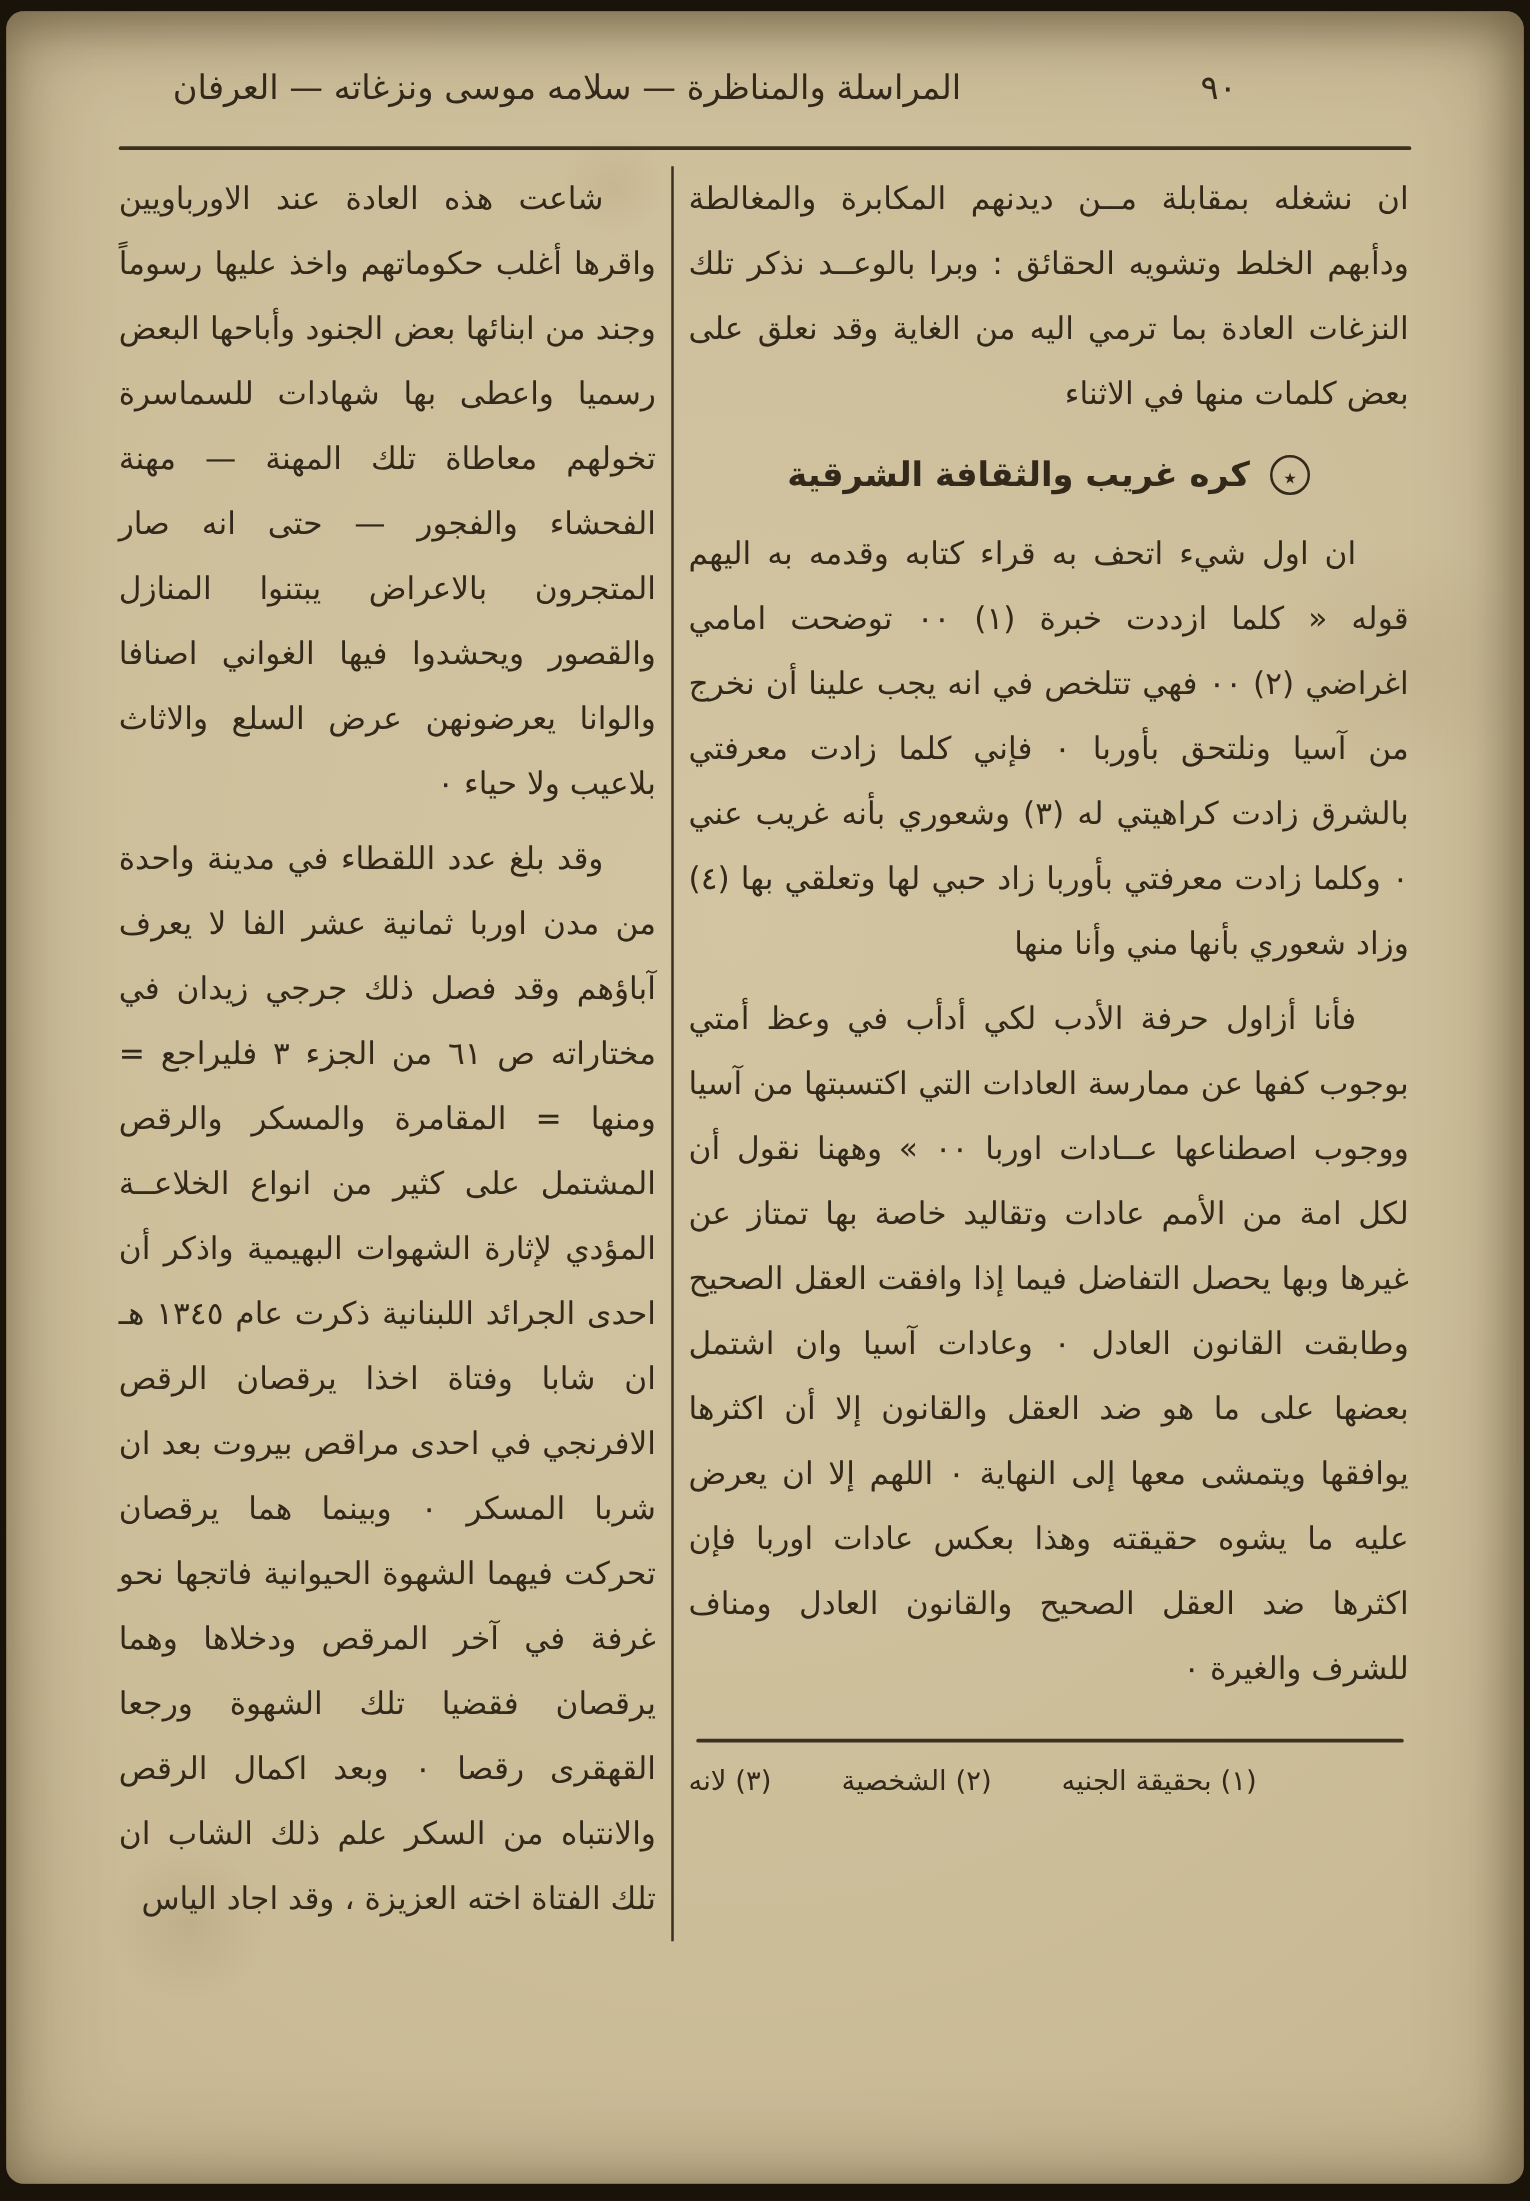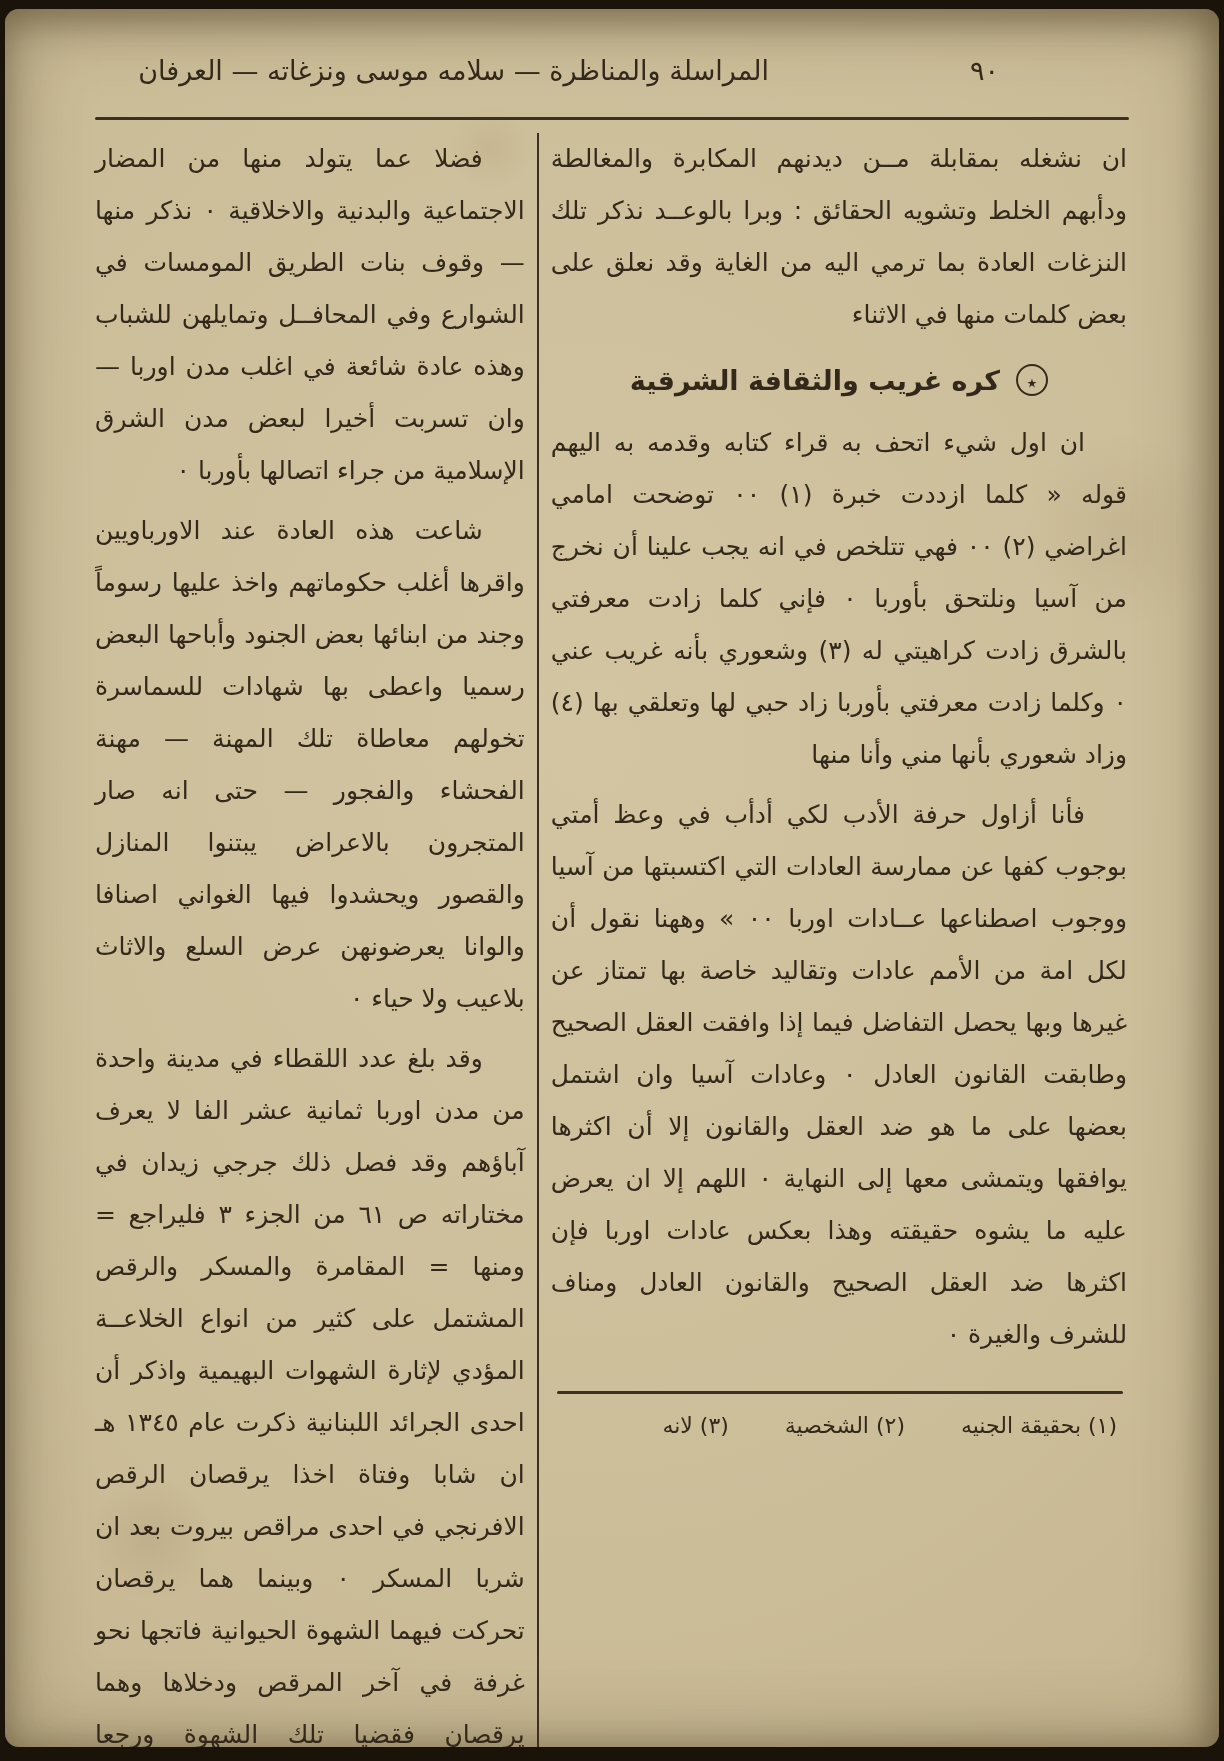--- a/index.html
+++ b/index.html
@@ -32,21 +32,21 @@
       radial-gradient(circle 140px at 92% 30%, rgba(90,70,30,.08), transparent 70%),
       radial-gradient(circle 60px at 40% 8%, rgba(90,70,30,.07), transparent 70%);
     pointer-events: none;
   }
   .page-header { position: absolute; top: 46px; left: 0; right: 0; height: 46px; }
   .header-title {
     position: absolute; left: 286px; width: 478px;
     text-align: left; font-size: 27px; letter-spacing: .4px;
     white-space: nowrap;
   }
-  .page-number { position: absolute; left: 946px; width: 48px; font-size: 27px; }
+  .page-number { position: absolute; left: 946px; width: 48px; text-align: center; font-size: 27px; }
   .header-rule {
     position: absolute; top: 108px; left: 90px; right: 90px;
     height: 3px; background: #3c3120; border-radius: 2px;
   }
   .columns {
     position: absolute; top: 124px; left: 90px; right: 92px;
     display: flex; direction: rtl; align-items: stretch;
   }
   .column { min-width: 0; }
   .col-right { width: 57%; padding-left: 12px; }
@@ -70,21 +70,21 @@
     display: inline-flex; align-items: center; justify-content: center;
     font-size: 20px; line-height: 1; padding-top: 3px;
   }
   .heading-text { font-size: 27px; font-weight: bold; }
   .footnote-rule {
     margin: 30px 4px 12px 6px; height: 2.5px;
     background: #3c3120; border-radius: 2px;
   }
   .footnote {
     margin: 0; font-size: 22px; line-height: 40px;
-    text-align: right; white-space: pre-wrap;
+    text-align: left; white-space: pre-wrap;
     padding-right: 10px;
   }
 </style>
 </head>
 <body>
 
 <div class="paper">
 
   <header class="page-header">
     <span class="header-title">المراسلة والمناظرة — سلامه موسى ونزغاته — العرفان</span>
@@ -108,20 +108,19 @@
 
       <div class="footnote-rule"></div>
       <div class="footnotes">
         <p class="footnote">(١) بحقيقة الجنيه        (٢) الشخصية        (٣) لانه</p>
       </div>
     </section>
 
     <div class="column-divider"></div>
 
     <section class="column col-left">
-      <p class="para">فضلا عما يتولد منها من المضار الاجتماعية والبدنية والاخلاقية ٠ نذكر منها — وقوف بنات الطريق المومسات في الشوارع وفي المحافــل وتمايلهن للشباب وهذه عادة شائعة في اغلب مدن اوربا — وان تسربت أخيرا لبعض مدن الشرق الإسلامية من جراء اتصالها بأوربا ٠</p>
       <p class="para">شاعت هذه العادة عند الاورباويين واقرها أغلب حكوماتهم واخذ عليها رسوماً وجند من ابنائها بعض الجنود وأباحها البعض رسميا واعطى بها شهادات للسماسرة تخولهم معاطاة تلك المهنة — مهنة الفحشاء والفجور — حتى انه صار المتجرون بالاعراض يبتنوا المنازل والقصور ويحشدوا فيها الغواني اصنافا والوانا يعرضونهن عرض السلع والاثاث بلاعيب ولا حياء ٠</p>
       <p class="para">وقد بلغ عدد اللقطاء في مدينة واحدة من مدن اوربا ثمانية عشر الفا لا يعرف آباؤهم وقد فصل ذلك جرجي زيدان في مختاراته ص ٦١ من الجزء ٣ فليراجع = ومنها = المقامرة والمسكر والرقص المشتمل على كثير من انواع الخلاعــة المؤدي لإثارة الشهوات البهيمية واذكر أن احدى الجرائد اللبنانية ذكرت عام ١٣٤٥ هـ ان شابا وفتاة اخذا يرقصان الرقص الافرنجي في احدى مراقص بيروت بعد ان شربا المسكر ٠ وبينما هما يرقصان تحركت فيهما الشهوة الحيوانية فاتجها نحو غرفة في آخر المرقص ودخلاها وهما يرقصان فقضيا تلك الشهوة ورجعا القهقرى رقصا ٠ وبعد اكمال الرقص والانتباه من السكر علم ذلك الشاب ان تلك الفتاة اخته العزيزة ، وقد اجاد الياس</p>
     </section>
 
   </main>
 
 </div>
 
 </body></html>

